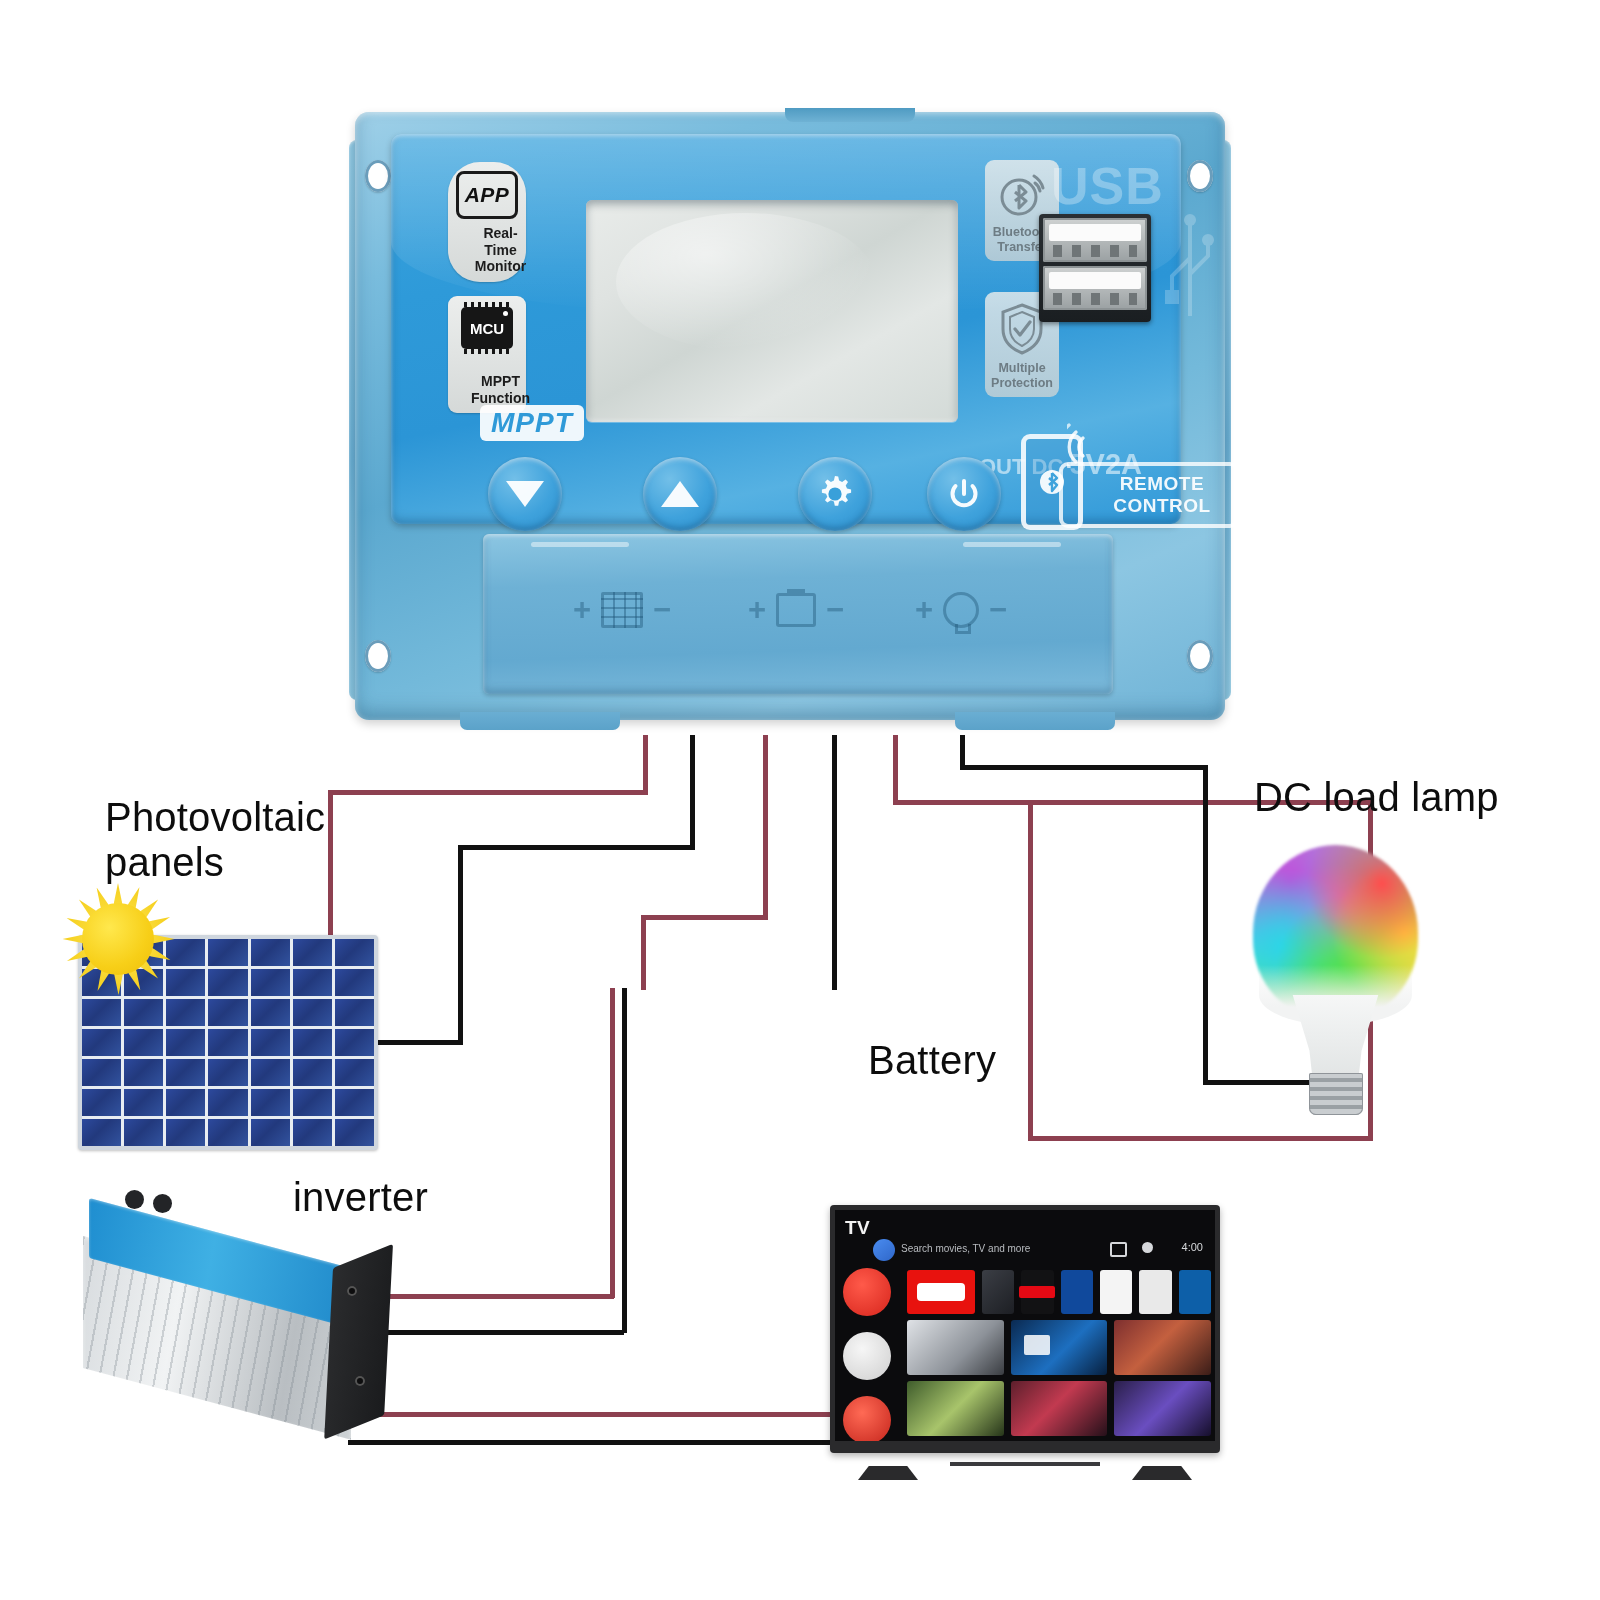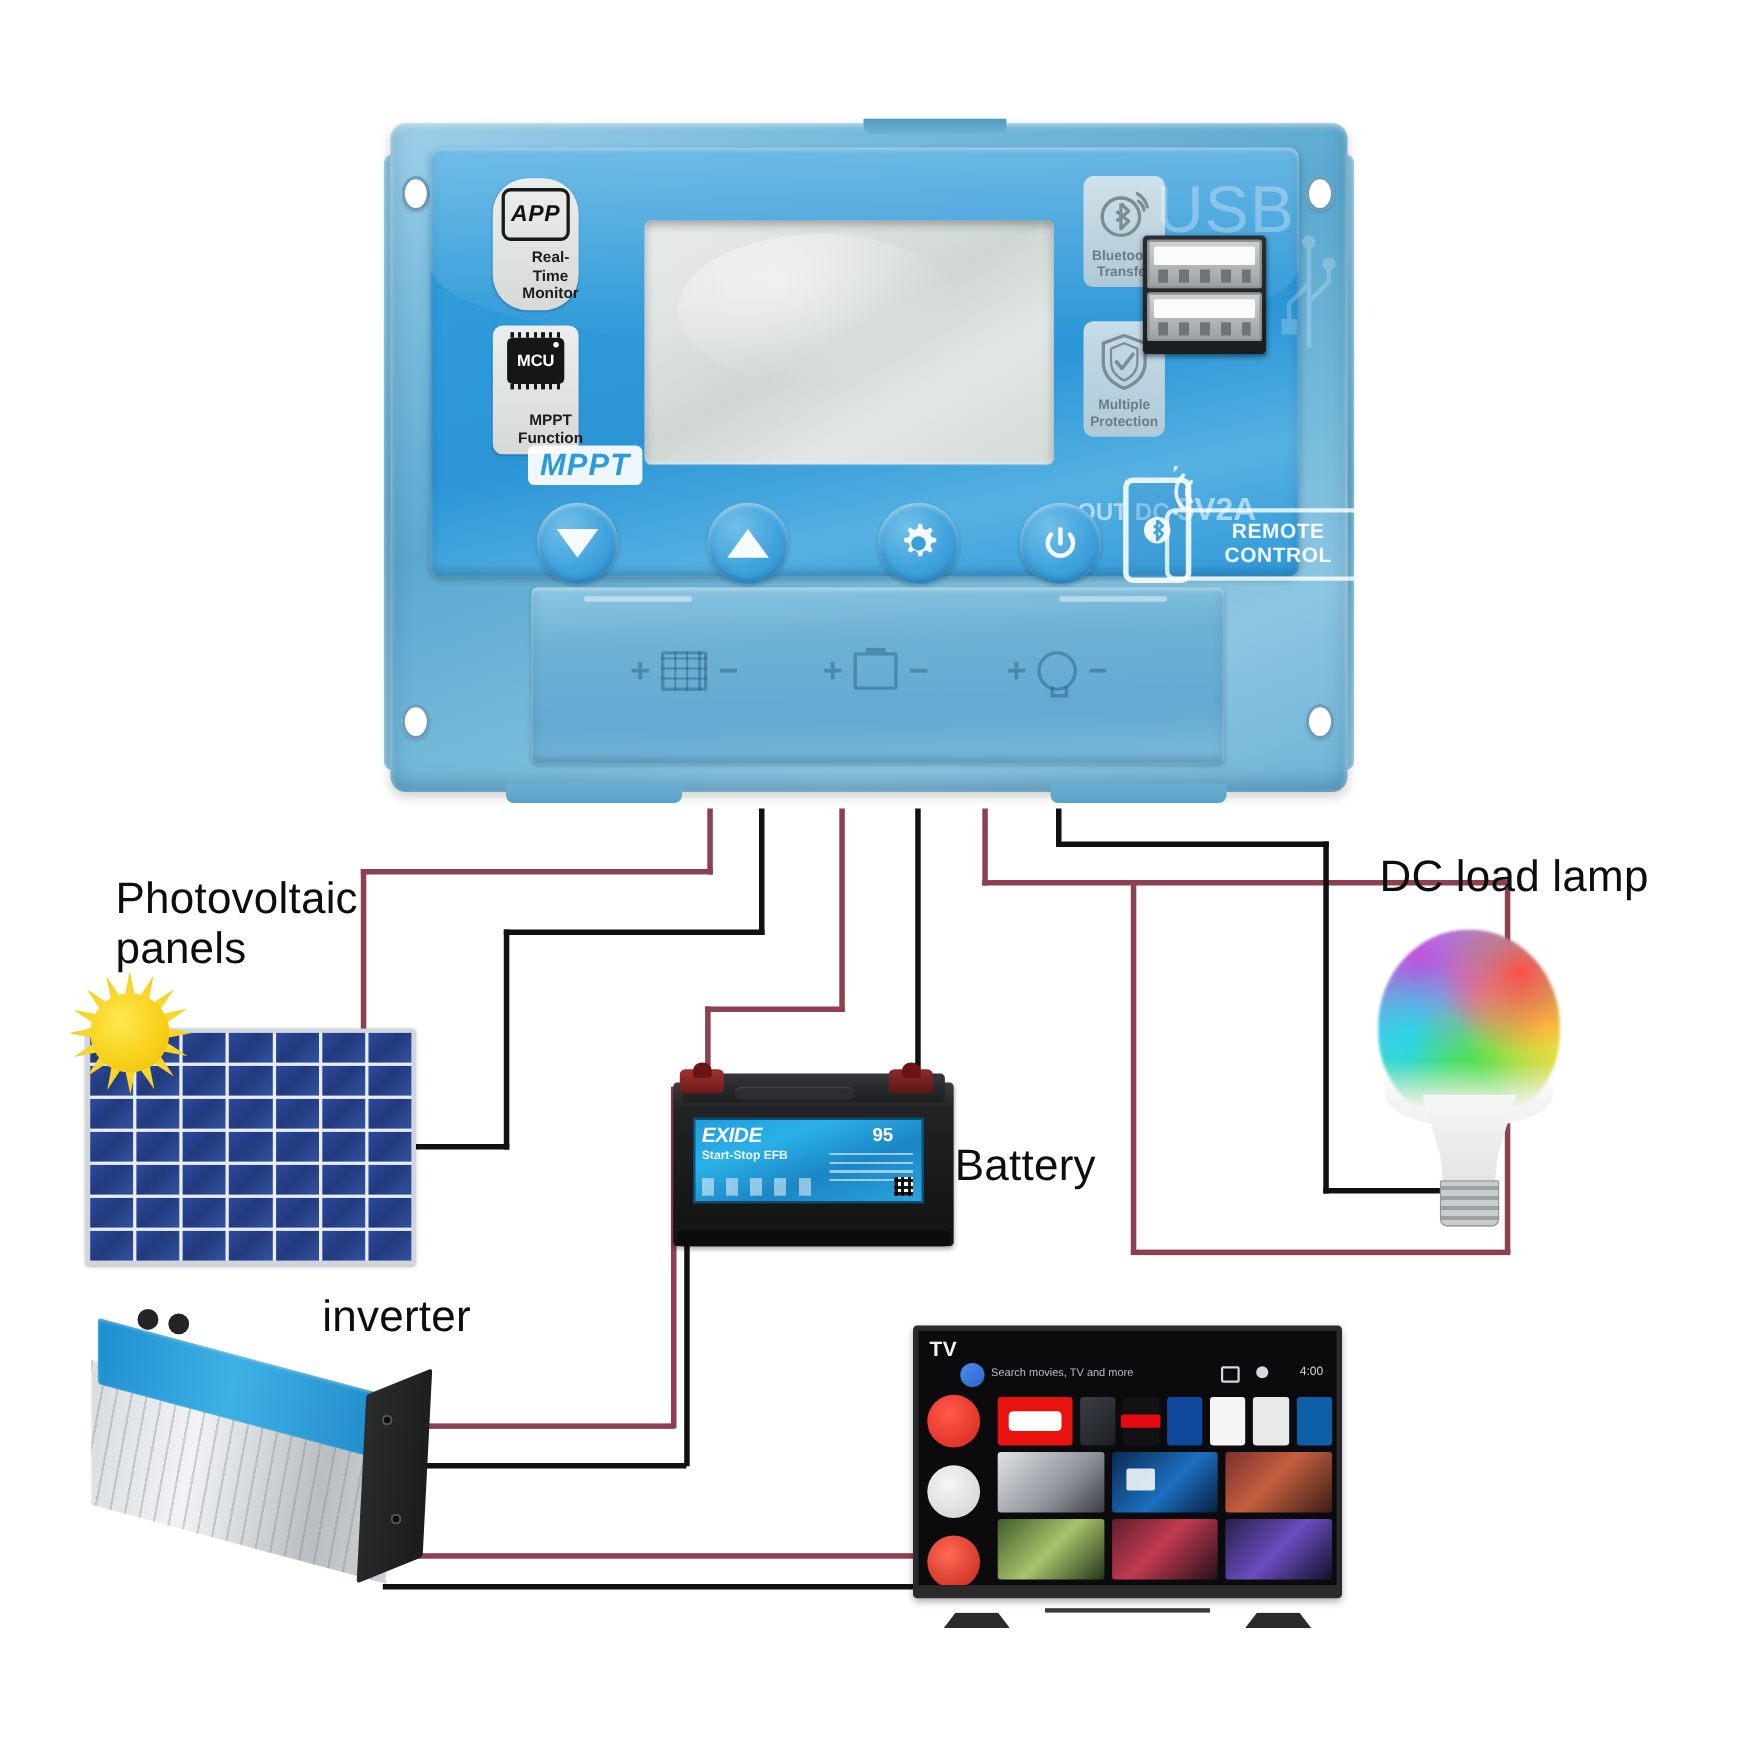--- a/index.html
+++ b/index.html
@@ -69,21 +69,21 @@
   .mcu-dot{position:absolute;right:5px;top:4px;width:5px;height:5px;border-radius:50%;background:#fff;}
 
   
   .pad2{position:absolute;width:74px;border-radius:9px;
     background:linear-gradient(180deg,rgba(232,236,236,.82),rgba(205,212,213,.78));
     display:flex;flex-direction:column;align-items:center;}
   .pad2-txt{font-size:12.5px;font-weight:bold;color:#6d7c84;text-align:center;line-height:1.2;
     margin-top:5px;margin-bottom:6px;}
 
   
-  .usbword{position:absolute;font-size:60px;font-weight:normal;color:rgba(255,255,255,.30);
+  .usbword{position:absolute;font-size:52px;font-weight:bold;color:rgba(255,255,255,.30);
     letter-spacing:1px;}
   .usb-housing{position:absolute;width:112px;height:108px;border-radius:4px;
     background:linear-gradient(180deg,#2a2f33,#1a1e21);
     box-shadow:0 2px 5px rgba(0,0,0,.45);padding:4px;box-sizing:border-box;}
   .usb-port{height:44px;margin-bottom:4px;background:linear-gradient(180deg,#cfd2d2,#9aa0a2);
     border-radius:2px;position:relative;box-shadow:inset 0 0 0 2px #8d9395;}
   .usb-port:last-child{margin-bottom:0;}
   .usb-tongue{position:absolute;left:6px;right:6px;top:6px;height:17px;background:#fbfbfb;border-radius:2px;}
   .usb-pins{position:absolute;left:10px;right:10px;bottom:5px;height:12px;
     background:repeating-linear-gradient(90deg,#6f7577 0 9px,transparent 9px 19px);}
@@ -530,42 +530,20 @@
       <div class="ray" style="transform:rotate(225deg) translateY(-30px);"></div>
       <div class="ray" style="transform:rotate(247deg) translateY(-30px);"></div>
       <div class="ray" style="transform:rotate(270deg) translateY(-30px);"></div>
       <div class="ray" style="transform:rotate(292deg) translateY(-30px);"></div>
       <div class="ray" style="transform:rotate(315deg) translateY(-30px);"></div>
       <div class="ray" style="transform:rotate(337deg) translateY(-30px);"></div>
       <div class="sun-core"></div>
     </div>
   </div>
 
-  <div id="battery">
-    <div class="bat-case">
-      <div class="bat-base"></div>
-    </div>
-    <div class="bat-lid">
-      <div class="bat-handle"></div>
-    </div>
-    <div class="term pos">
-      <span class="term-post"></span>
-    </div>
-    <div class="term neg">
-      <span class="term-post"></span>
-    </div>
-    <div class="bat-label">
-      <div class="bat-brand">EXIDE</div>
-      <div class="bat-sub">Start-Stop EFB</div>
-      <div class="bat-cap">95</div>
-      <div class="bat-lines"></div>
-      <div class="bat-icons"></div>
-      <div class="bat-qr"></div>
-    </div>
-  </div>
   <div class="lbl" style="left:868px;top:1038px;">Battery</div>
 
   <div class="lbl" style="left:1254px;top:775px;">DC load lamp</div>
 
   <div id="lamp">
     <div class="bulb-dome"></div>
     <div class="bulb-dome-white"></div>
     <div class="bulb-neck"></div>
     <div class="bulb-base"></div>
   </div>

